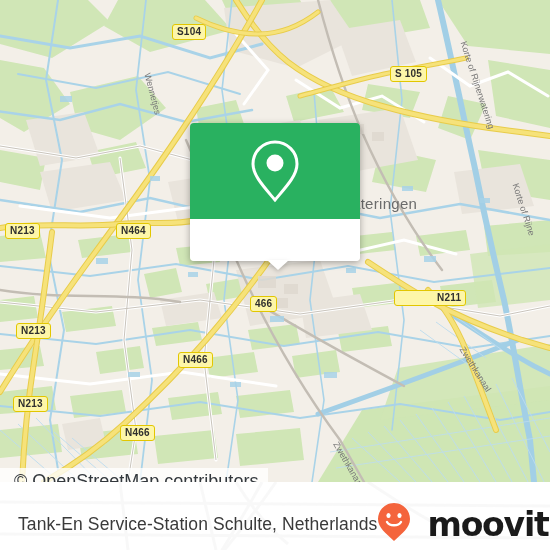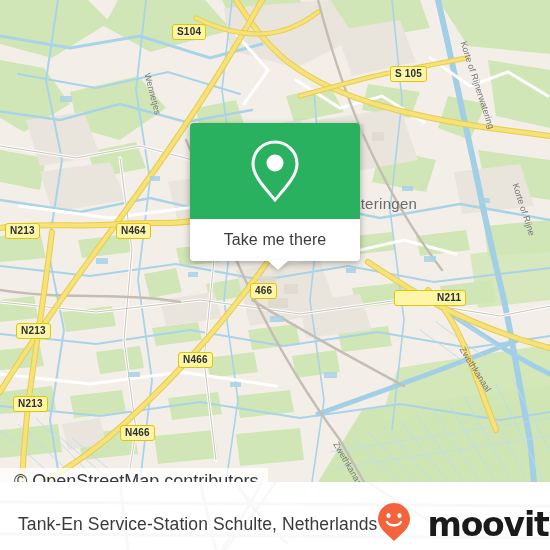--- a/index.html
+++ b/index.html
@@ -383,39 +383,38 @@
     <div class="maplabel lbl-street" style="left:520px;top:182px;transform:rotate(72deg);transform-origin:left top;">Korte of Rijne</div>
     <div class="maplabel lbl-street" style="left:466px;top:345px;transform:rotate(58deg);transform-origin:left top;">Zwethkanaal</div>
     <div class="maplabel lbl-street" style="left:340px;top:440px;transform:rotate(60deg);transform-origin:left top;">Zwethkanaal</div>
 
     <div class="shield" style="left:172px;top:24px;">S104</div>
     <div class="shield" style="left:362px;top:66px;margin-left:28px;">S 105</div>
     <div class="shield" style="left:5px;top:223px;">N213</div>
     <div class="shield" style="left:116px;top:223px;">N464</div>
     <div class="shield" style="left:16px;top:323px;">N213</div>
     <div class="shield" style="left:13px;top:396px;">N213</div>
-    <div class="shield" style="left:250px;top:283px;">466</div>
+    <div class="shield" style="left:250px;top:296px;">466</div>
     <div class="shield" style="left:178px;top:352px;">N466</div>
     <div class="shield" style="left:120px;top:425px;">N466</div>
     <div class="shield" style="left:394px;top:290px;padding-left:42px;">N211</div>
 
     <div class="attrib">© OpenStreetMap contributors</div>
   </div>
 
   <div class="callout">
     <div class="callout-top">
       <span>
         <svg width="52" height="66" viewBox="0 0 52 66">
           <path d="M26 4 C13.8 4 4 13.8 4 26 C4 38 16 50 26 62 C36 50 48 38 48 26 C48 13.8 38.2 4 26 4 Z" fill="none" stroke="#ffffff" stroke-width="3"></path>
           <circle cx="26" cy="25" r="8.5" fill="#ffffff"></circle>
         </svg>
       </span>
     </div>
     <div class="callout-bottom">
-      <span>Take me there</span>
       <div class="pointer"></div>
     </div>
   </div>
 
   <div class="footer">
     <svg class="footer-wm" width="550" height="550" viewBox="0 0 550 550">
       <g stroke="#8a8a8a" stroke-width="3" fill="none">
         <path d="M236 482 C252 508, 268 528, 288 544"></path>
         <path d="M262 482 C240 522, 214 564, 186 606"></path>
         <path d="M276 482 C254 514, 230 544, 206 572"></path>

